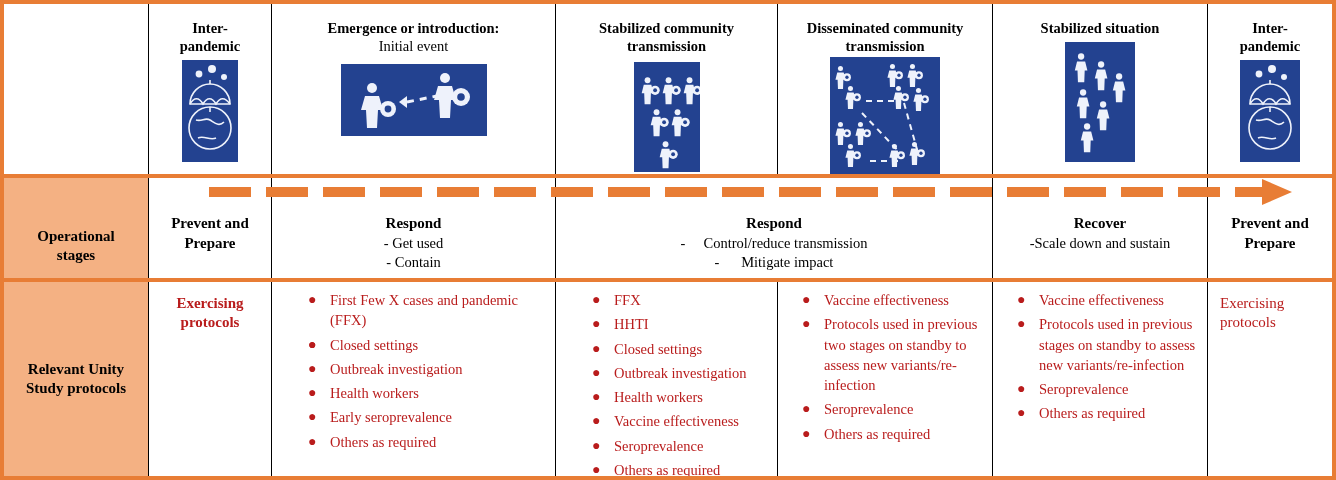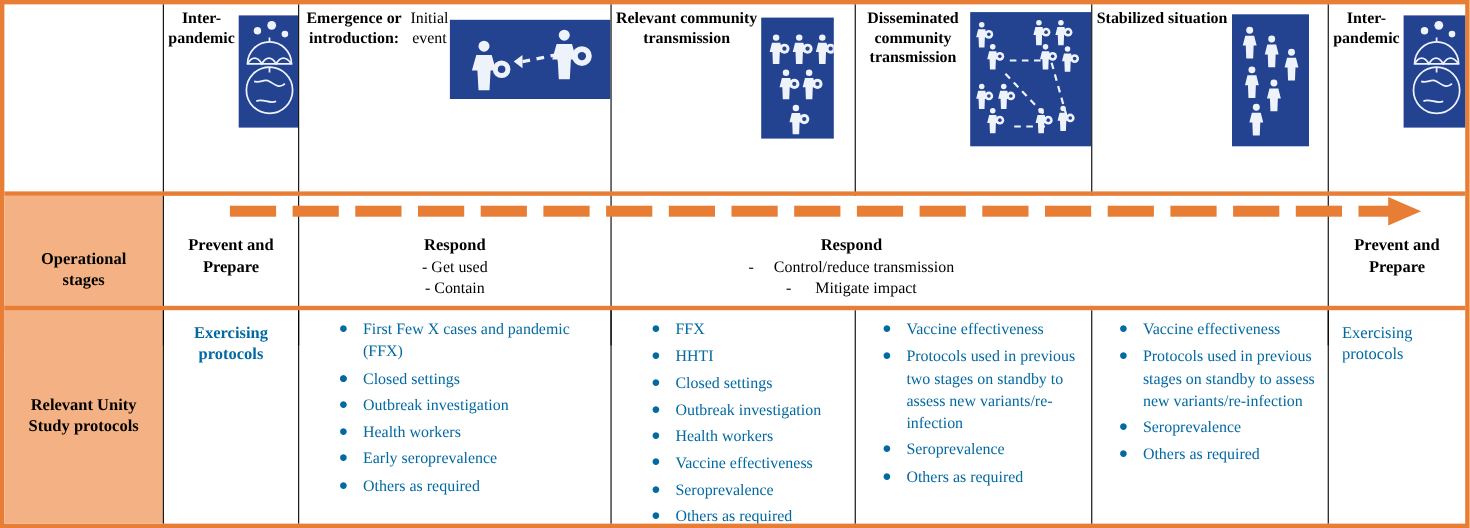--- a/index.html
+++ b/index.html
@@ -28,22 +28,22 @@
     font-size:15px;
     line-height:1.25;
     color:#000;
     padding:2px 4px;
   }
   .vline{border-left:1.6px solid #000;}
 
   
   #row-period{top:0;height:174px;}
   .period-cell{
-    display:flex;flex-direction:row;
-    padding-top:5px;
+    display:flex;flex-direction:column;align-items:center;
+    padding-top:16px;
   }
   .period-title{
     font-weight:bold;font-size:14.5px;line-height:1.22;
     text-align:center;color:#000;
     padding:0 4px;
     white-space:pre-line;
   }
   .period-sub{
     font-weight:normal;font-size:14.5px;line-height:1.22;
     text-align:center;color:#000;
@@ -81,21 +81,21 @@
     border-top:13px solid transparent;
     border-bottom:13px solid transparent;
     border-left:30px solid #E87D35;
   }
 
   
   #row-proto{top:278px;bottom:0;}
   #row-proto .cell{top:0;bottom:0;}
   .proto-cell{
     padding:8px 6px 4px 6px;
-    font-size:14.5px;line-height:1.42;color:#0369a1;
+    font-size:14.5px;line-height:1.42;color:#b91c1c;
   }
   .proto-plain{
     font-weight:bold;text-align:center;font-size:15px;line-height:1.25;
     white-space:pre-line;
     padding-top:4px;
   }
   .proto-plain.normal{font-weight:normal;text-align:left;padding-left:6px;}
   ul.proto-list{
     margin:0;padding:0 2px 0 30px;
     list-style:none;
@@ -167,21 +167,21 @@
           <g stroke="#eef2fb" stroke-width="3" fill="none" stroke-dasharray="7 6">
             <path d="M66 38 L96 32"></path>
           </g>
           <path d="M66 32l-8 6 8 6z" fill="#eef2fb"></path>
           <path d="M98 26l8 6-8 6z" fill="#eef2fb"></path>
         </svg>
       </div>
     </div>
 
     <div class="cell period-cell vline" style="left:551px;width:222px;">
-      <div class="period-title">Relevant community
+      <div class="period-title">Stabilized community
 transmission</div>
       <div class="icon-box" style="width:66px;height:110px;margin-top:7px;">
         <svg viewBox="0 0 66 110" width="66" height="110" aria-hidden="true">
           <g fill="#eef2fb">
             <g transform="translate(6,14) scale(0.42)">
               <circle cx="18" cy="10" r="7"></circle>
                 <path d="M9 21h18l5 20h-6l-1 26H11l-1-26H4z"></path>
               <circle cx="36" cy="34" r="11"></circle>
                 <circle cx="36" cy="34" r="4.6" fill="#234290"></circle>
             </g>
@@ -379,20 +379,24 @@
       <div class="ops-sub">- Get used</div>
       <div class="ops-sub">- Contain</div>
     </div>
 
     <div class="cell ops-cell vline" style="left:551px;width:437px;">
       <div class="ops-title">Respond</div>
       <div class="ops-sub" style="white-space:pre">-     Control/reduce transmission</div>
       <div class="ops-sub" style="white-space:pre">-      Mitigate impact</div>
     </div>
 
+    <div class="cell ops-cell vline" style="left:988px;width:215px;">
+      <div class="ops-title">Recover</div>
+      <div class="ops-sub">-Scale down and sustain</div>
+    </div>
 
     <div class="cell ops-cell vline" style="left:1203px;width:125px;">
       <div class="ops-title" style="white-space:pre-line">Prevent and
 Prepare</div>
     </div>
   </div>
 
   <div id="arrow-layer">
     <span class="dash" style="left:205px;"></span>
     <span class="dash" style="left:262px;"></span>

